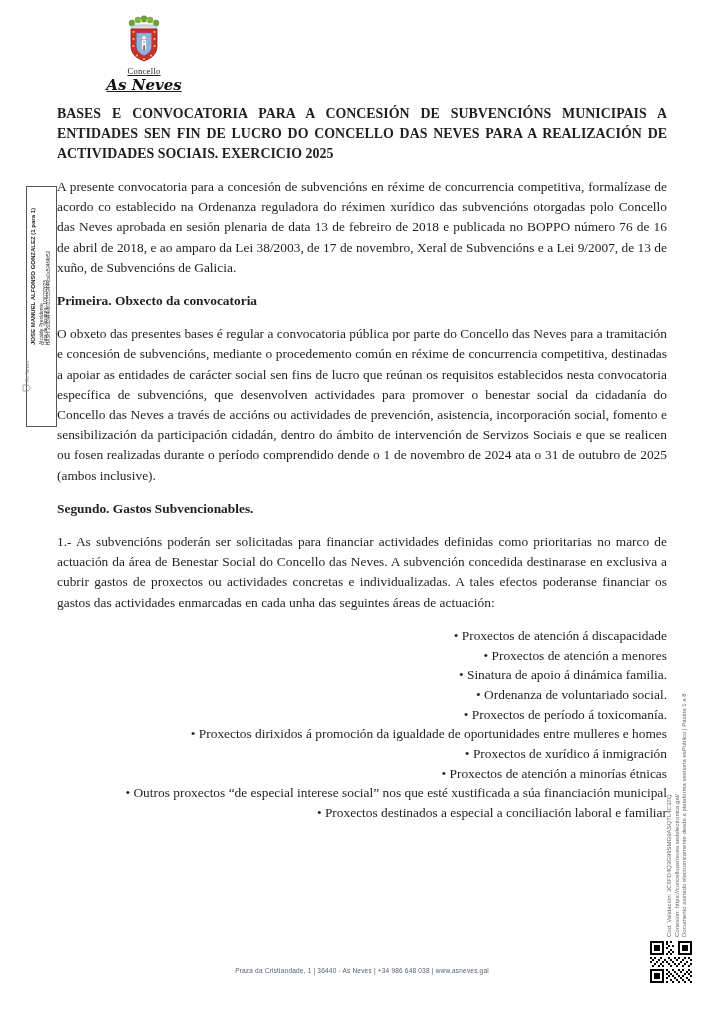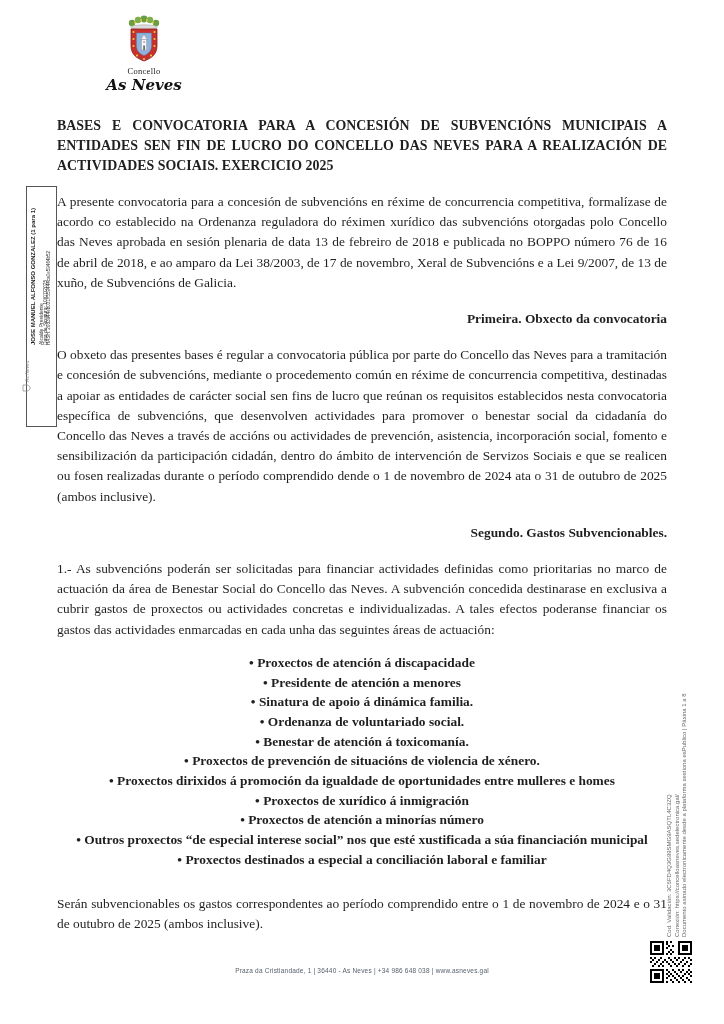--- a/index.html
+++ b/index.html
@@ -6,34 +6,34 @@
   .page{
     position:relative;
     width:724px;height:1024px;
     background:#ffffff;
     margin:0 auto;
     overflow:hidden;
     font-family:"Liberation Serif",serif;
     color:#1f1f1f;
   }
   
-  .logo{position:absolute;left:96px;top:15px;width:96px;text-align:center;line-height:1;}
+  .logo{position:absolute;left:96px;top:15px;width:96px;text-align:center;line-height:1;text-decoration:underline;}
   .logo svg{display:block;margin:0 auto;}
   .logo-concello{font-size:8.5px;color:#222;margin-top:2px;letter-spacing:.3px;}
   .logo-name{font-size:15px;font-weight:bold;font-style:italic;color:#111;margin-top:2px;font-family:"DejaVu Serif",serif;}
   
   .content{
     padding:100px 57px 0 57px;
     font-size:13.4px;line-height:20.2px;
     text-align:justify;
   }
   .doc-title{font-weight:bold;font-size:13.9px;line-height:20px;margin:0 0 14px 0;}
-  .content p{margin:16px 0 13px 0;}
-  .heading{font-weight:bold;text-align:right;margin:4px 0 14px 0;}
-  ul.areas{list-style:none;margin:11px 0 24px 0;padding:0;text-align:center;font-weight:bold;}
+  .content p{margin:4px 0 13px 0;}
+  .heading{font-weight:bold;text-align:left;margin:4px 0 14px 0;}
+  ul.areas{list-style:none;margin:11px 0 24px 0;padding:0;text-align:right;}
   ul.areas li{line-height:19.7px;}
   ul.areas li::before{content:"• ";}
   
   .vtext{
     position:absolute;
     white-space:nowrap;
     transform:rotate(-90deg);
     transform-origin:0 0;
     font-family:"Liberation Sans",sans-serif;
   }
@@ -100,32 +100,30 @@
 
   <div class="content">
     <p class="doc-title">BASES E CONVOCATORIA PARA A CONCESIÓN DE SUBVENCIÓNS MUNICIPAIS A ENTIDADES SEN FIN DE LUCRO DO CONCELLO DAS NEVES PARA A REALIZACIÓN DE ACTIVIDADES SOCIAIS. EXERCICIO 2025</p>
     <p>A presente convocatoria para a concesión de subvencións en réxime de concurrencia competitiva, formalízase de acordo co establecido na Ordenanza reguladora do réximen xurídico das subvencións otorgadas polo Concello das Neves aprobada en sesión plenaria de data 13 de febreiro de 2018 e publicada no BOPPO número 76 de 16 de abril de 2018, e ao amparo da Lei 38/2003, de 17 de novembro, Xeral de Subvencións e a Lei 9/2007, de 13 de xuño, de Subvencións de Galicia.</p>
     <p class="heading">Primeira. Obxecto da convocatoria</p>
     <p>O obxeto das presentes bases é regular a convocatoria pública por parte do Concello das Neves para a tramitación e concesión de subvencións, mediante o procedemento común en réxime de concurrencia competitiva, destinadas a apoiar as entidades de carácter social sen fins de lucro que reúnan os requisitos establecidos nesta convocatoria específica de subvencións, que desenvolven actividades para promover o benestar social da cidadanía do Concello das Neves a través de accións ou actividades de prevención, asistencia, incorporación social, fomento e sensibilización da participación cidadán, dentro do ámbito de intervención de Servizos Sociais e que se realicen ou fosen realizadas durante o período comprendido dende o 1 de novembro de 2024 ata o 31 de outubro de 2025 (ambos inclusive).</p>
     <p class="heading">Segundo. Gastos Subvencionables.</p>
     <p>1.- As subvencións poderán ser solicitadas para financiar actividades definidas como prioritarias no marco de actuación da área de Benestar Social do Concello das Neves. A subvención concedida destinarase en exclusiva a cubrir gastos de proxectos ou actividades concretas e individualizadas. A tales efectos poderanse financiar os gastos das actividades enmarcadas en cada unha das seguintes áreas de actuación:</p>
     <ul class="areas">
       <li>Proxectos de atención á discapacidade</li>
-      <li>Presidente de atención a menores</li>
+      <li>Proxectos de atención a menores</li>
       <li>Sinatura de apoio á dinámica familia.</li>
       <li>Ordenanza de voluntariado social.</li>
-      <li>Benestar de atención á toxicomanía.</li>
-      <li>Proxectos de prevención de situacións de violencia de xénero.</li>
+      <li>Proxectos de período á toxicomanía.</li>
       <li>Proxectos dirixidos á promoción da igualdade de oportunidades entre mulleres e homes</li>
       <li>Proxectos de xurídico á inmigración</li>
-      <li>Proxectos de atención a minorías número</li>
+      <li>Proxectos de atención a minorías étnicas</li>
       <li>Outros proxectos “de especial interese social” nos que esté xustificada a súa financiación municipal</li>
       <li>Proxectos destinados a especial a conciliación laboral e familiar</li>
     </ul>
-    <p>Serán subvencionables os gastos correspondentes ao período comprendido entre o 1 de novembro de 2024 e o 31 de outubro de 2025 (ambos inclusive).</p>
   </div>
 
   <div class="sig-border"></div>
   <div class="vtext sig-name">JOSE MANUEL ALFONSO GONZALEZ (1 para 1)</div>
   <div class="vtext sig-role">Alcalde Presidente</div>
   <div class="vtext sig-date">Data de Sinatura: 10/07/2025</div>
   <div class="vtext sig-hash">HASH: 20d3a44eb031ff559444ca0e59464b52</div>
   <div class="vtext stamp">
     <svg width="8" height="9" viewBox="0 0 8 9">
       <path d="M1 1 h6 v4 c0 2 -1.6 2.6 -3 3.4 c-1.4 -0.8 -3 -1.4 -3 -3.4 z" fill="none" stroke="#8a8a8a" stroke-width="0.7"></path>

